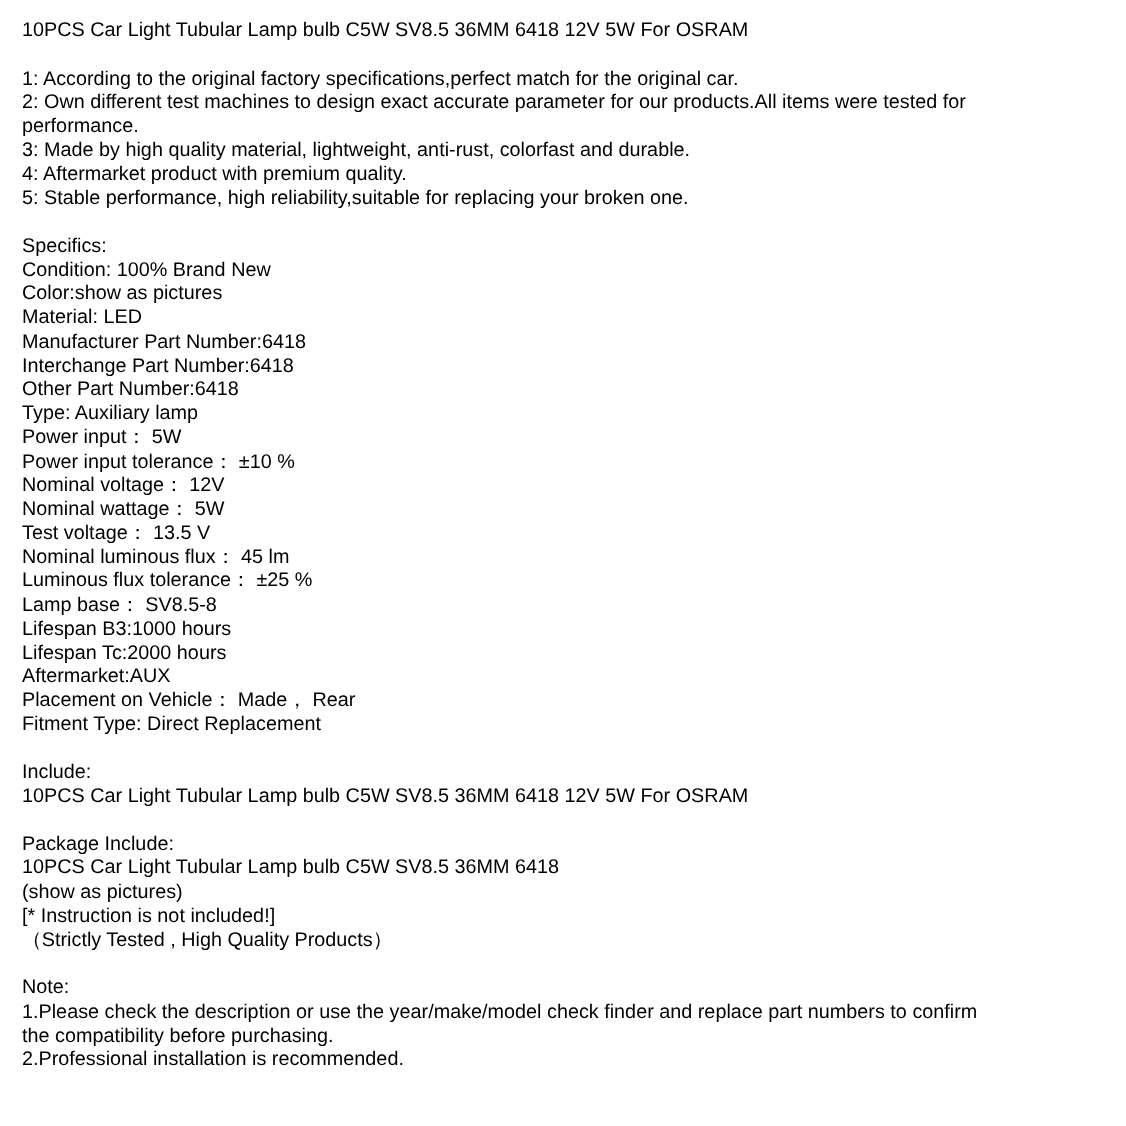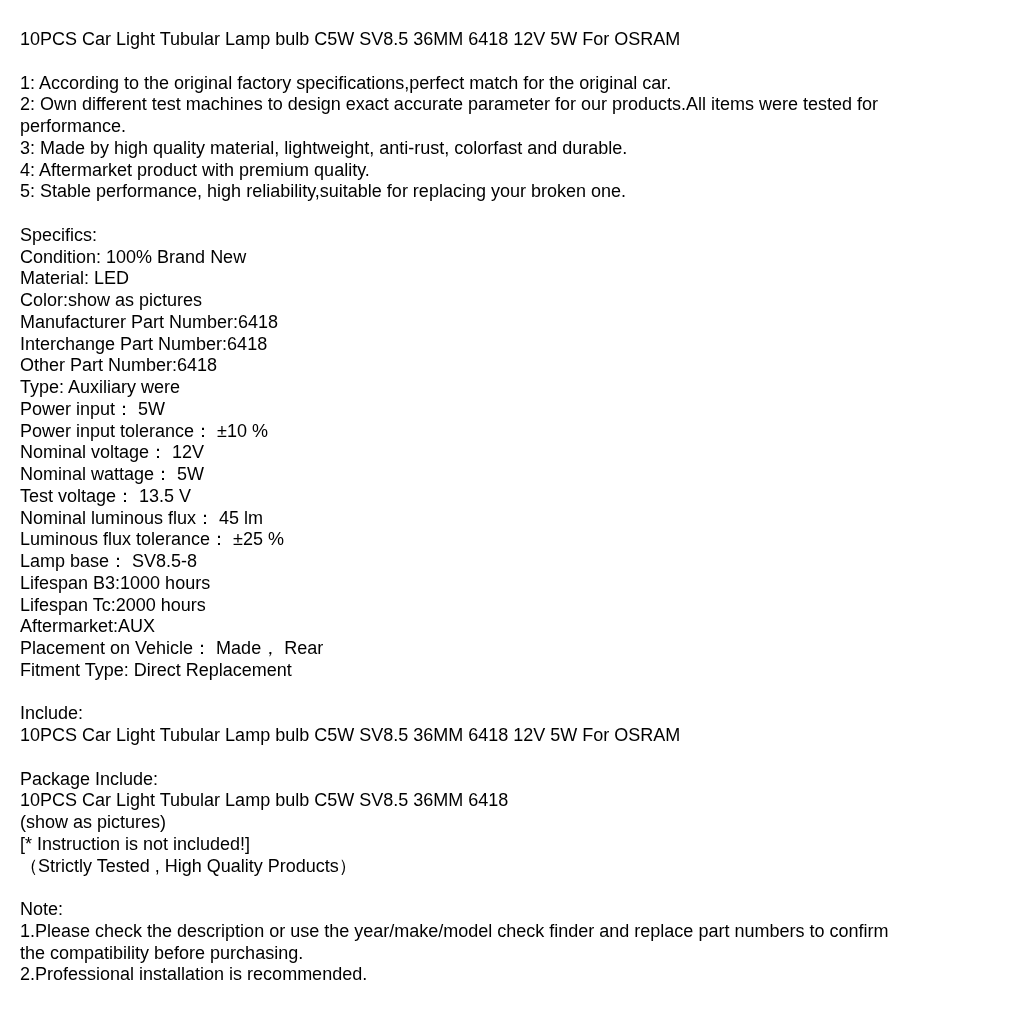--- a/index.html
+++ b/index.html
@@ -12,21 +12,20 @@
     height: 1024px;
     overflow: hidden;
     font-family: "Liberation Sans", "DejaVu Sans", sans-serif;
     font-size: 18px;
     line-height: 21.75px;
     font-weight: 400;
     color: #000000;
   }
   .content {
     padding: 17px 18px 0 20px;
-    margin-top: 12px;
   }
   .line {
     white-space: pre;
   }
   .section {
     margin-top: 21.75px; 
   }
   #page-title {
     white-space: pre;
   }
@@ -41,26 +40,26 @@
         <div class="line">1: According to the original factory specifications,perfect match for the original car.</div>
         <div class="line">2: Own different test machines to design exact accurate parameter for our products.All items were tested for</div>
         <div class="line">performance.</div>
         <div class="line">3: Made by high quality material, lightweight, anti-rust, colorfast and durable.</div>
         <div class="line">4: Aftermarket product with premium quality.</div>
         <div class="line">5: Stable performance, high reliability,suitable for replacing your broken one.</div>
       </div>
       <div class="section">
         <div class="line">Specifics:</div>
         <div class="line">Condition: 100% Brand New</div>
+        <div class="line">Color:show as pictures</div>
         <div class="line">Material: LED</div>
-        <div class="line">Color:show as pictures</div>
         <div class="line">Manufacturer Part Number:6418</div>
         <div class="line">Interchange Part Number:6418</div>
         <div class="line">Other Part Number:6418</div>
-        <div class="line">Type: Auxiliary were</div>
+        <div class="line">Type: Auxiliary lamp</div>
         <div class="line">Power input： 5W</div>
         <div class="line">Power input tolerance： ±10 %</div>
         <div class="line">Nominal voltage： 12V</div>
         <div class="line">Nominal wattage： 5W</div>
         <div class="line">Test voltage： 13.5 V</div>
         <div class="line">Nominal luminous flux： 45 lm</div>
         <div class="line">Luminous flux tolerance： ±25 %</div>
         <div class="line">Lamp base： SV8.5-8</div>
         <div class="line">Lifespan B3:1000 hours</div>
         <div class="line">Lifespan Tc:2000 hours</div>

